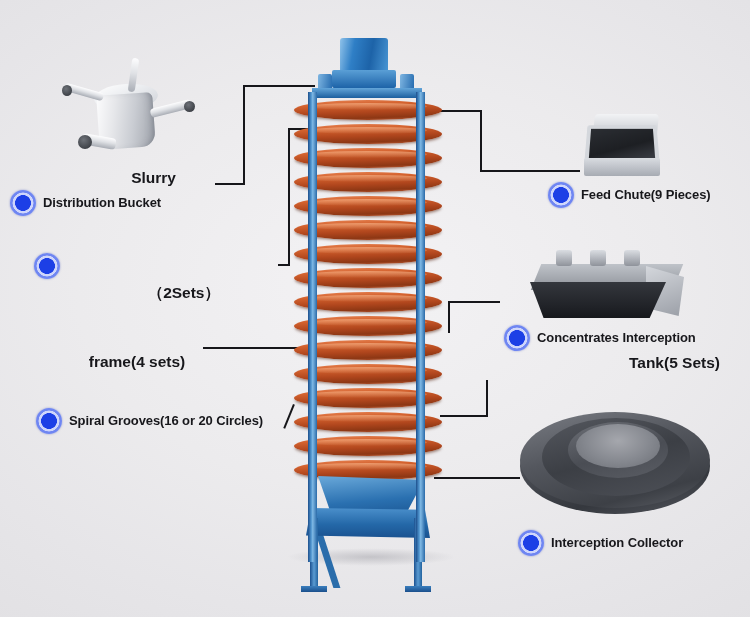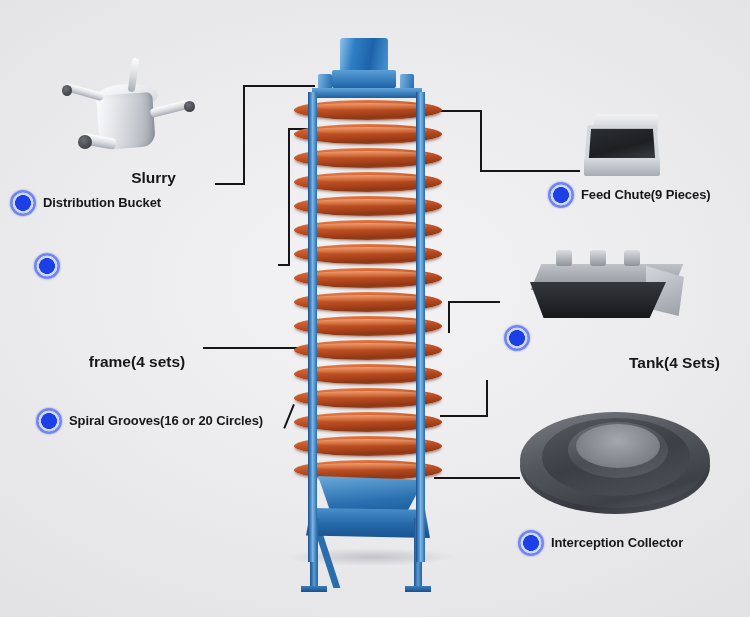--- a/index.html
+++ b/index.html
@@ -317,36 +317,38 @@
 
   <div class="freetext" style="left:86px; top:168px; width:90px;">Slurry</div>
   <div class="label" style="left:10px; top:190px;">
     <span class="bullet"></span>
     <span class="ltext">Distribution Bucket</span>
   </div>
 
   <div class="label" style="left:34px; top:253px;">
     <span class="bullet"></span>
   </div>
+  <div class="freetext" style="left:110px; top:283px; width:110px;">（2Sets）</div>
 
   <div class="freetext" style="left:72px; top:352px; width:130px; text-align:center;">frame(4 sets)</div>
 
   <div class="label" style="left:36px; top:408px;">
     <span class="bullet"></span>
     <span class="ltext">Spiral Grooves(16 or 20 Circles)</span>
   </div>
 
   <div class="label" style="left:548px; top:182px;">
     <span class="bullet"></span>
     <span class="ltext">Feed Chute(9 Pieces)</span>
   </div>
 
   <div class="label" style="left:504px; top:325px;">
     <span class="bullet"></span>
-  </div>
-  <div class="freetext" style="left:560px; top:353px; width:160px;">Tank(4 Sets)</div>
+    <span class="ltext">Concentrates Interception</span>
+  </div>
+  <div class="freetext" style="left:560px; top:353px; width:160px;">Tank(5 Sets)</div>
 
   <div class="label" style="left:518px; top:530px;">
     <span class="bullet"></span>
     <span class="ltext">Interception Collector</span>
   </div>
 
 </div>
 
 </body></html>

